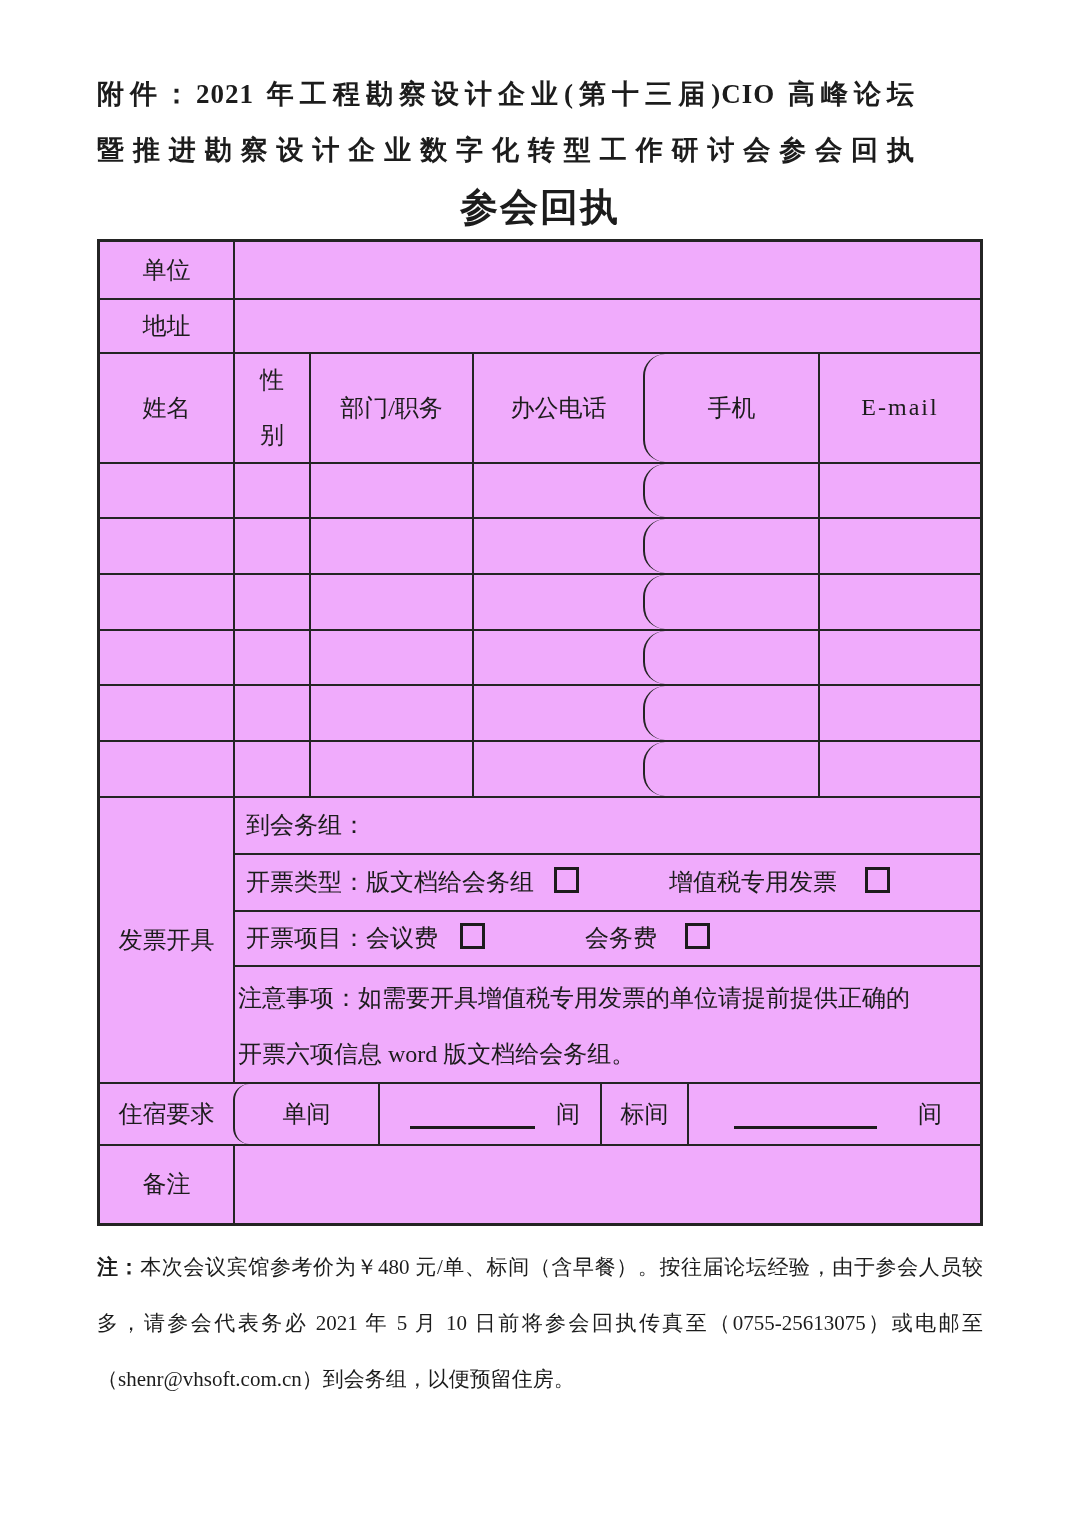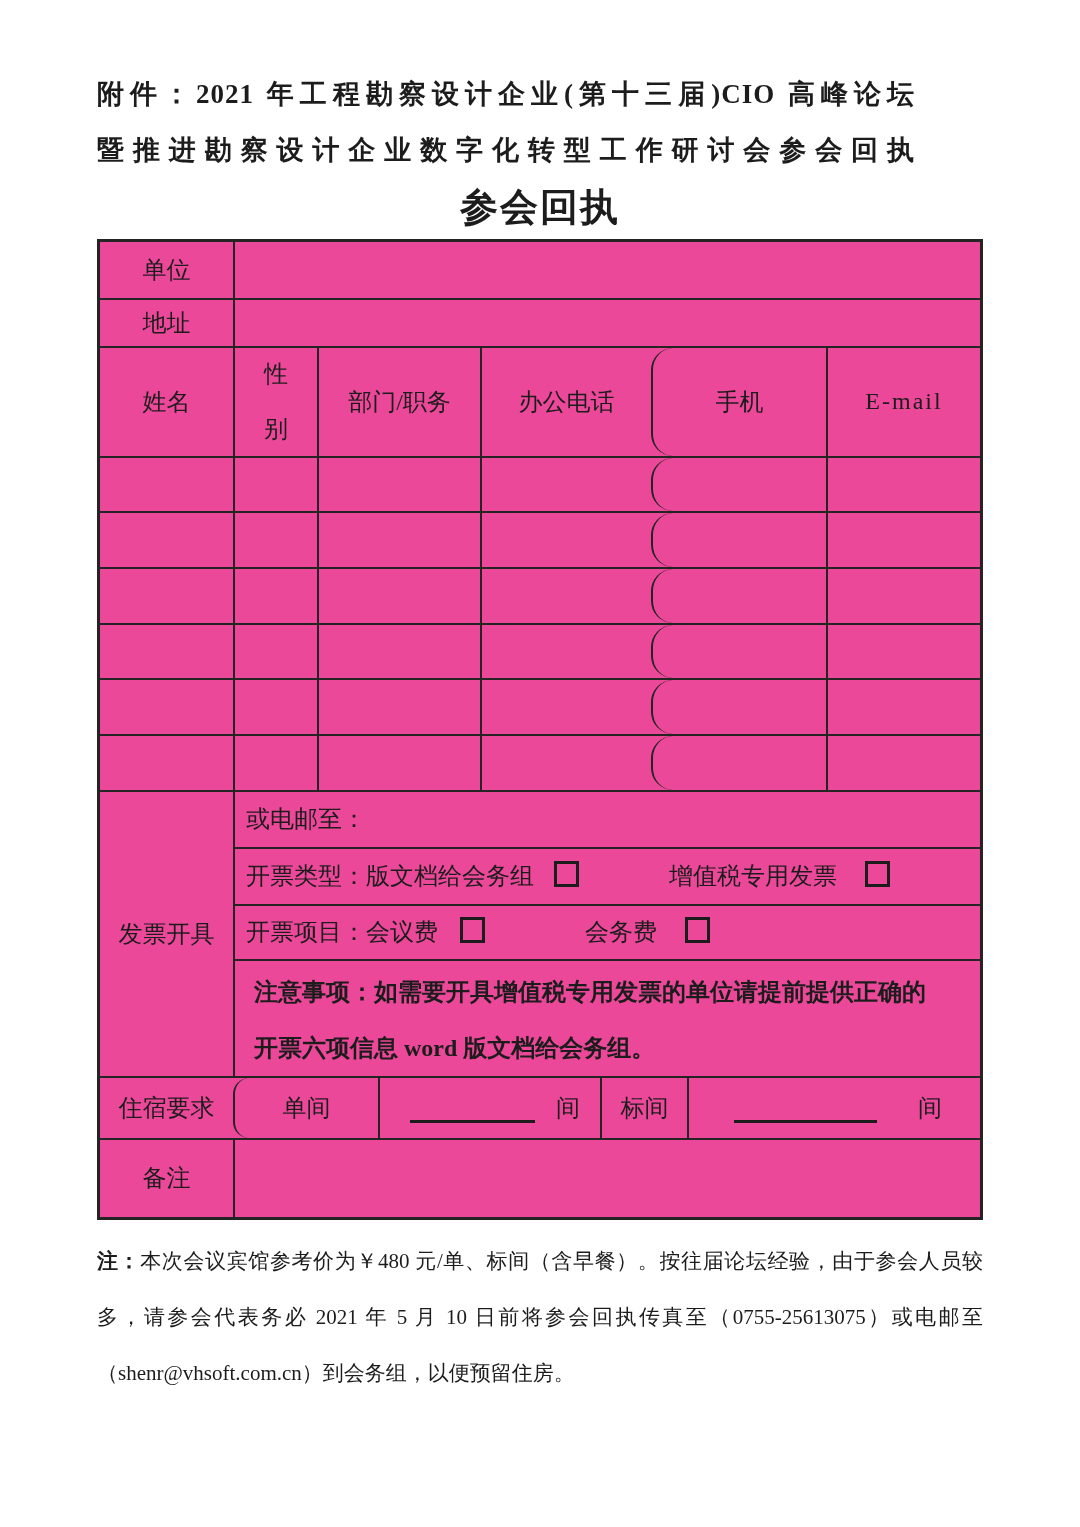--- a/index.html
+++ b/index.html
@@ -34,43 +34,43 @@
     letter-spacing: 2px;
     line-height: 1;
   }
 
   
   .form-table {
     width: 886px;
     margin-top: 13px;
     border: 3px solid #242424;
     box-sizing: border-box;
-    background: #ec4899;
+    background: #f0abfc;
   }
   .ft-row { display: flex; box-sizing: border-box; border-top: 2px solid #242424; }
   .ft-row:first-child { border-top: none; }
   .cell {
     box-sizing: border-box;
     border-left: 2px solid #242424;
     display: flex; align-items: center; justify-content: center;
     font-size: 24px;
     overflow: hidden;
   }
   .cell:first-child { border-left: none; }
 
   .c-label  { width: 133px; flex: none; }
-  .c-gender { width: 84px;  flex: none; }
+  .c-gender { width: 76px;  flex: none; }
   .c-dept   { width: 163px; flex: none; }
   .c-phone  { width: 171px; flex: none; }
   .c-mobile { width: 175px; flex: none; border-radius: 22px; }
   .c-email  { flex: 1; letter-spacing: 2px; }
   .c-fill   { flex: 1; }
 
   .r-unit   { height: 56px; }
-  .r-addr   { height: 48px; }
+  .r-addr   { height: 54px; }
   .r-header { height: 110px; }
   .r-person { height: 55.7px; }
   .r-invoice{ height: 286px; }
   .r-accom  { height: 62px; }
   .r-remark { height: 79px; }
 
   .gender-stack {
     width: 26px; text-align: center;
     word-break: break-all; line-height: 55px;
     display: inline-block;
@@ -82,21 +82,21 @@
     box-sizing: border-box;
     border-top: 2px solid #242424;
     display: flex; align-items: center;
     padding-left: 11px;
     font-size: 24px;
   }
   .inv-row:first-child { border-top: none; }
   .inv-name { height: 55px; }
   .inv-type { height: 57px; }
   .inv-item { height: 55px; }
-  .inv-notice { flex: 1; display: block; padding: 3px 14px 0 19px; line-height: 56px; font-weight: bold; }
+  .inv-notice { flex: 1; display: block; padding: 3px 14px 0 3px; line-height: 56px; }
 
   .checkbox {
     display: inline-block;
     width: 25px; height: 26px;
     border: 3px solid #1c1c1c;
     box-sizing: border-box;
     flex: none;
     transform: translateY(-2px);
   }
   .gap-after-text { margin-left: 20px; }
@@ -202,21 +202,21 @@
       <div class="cell c-dept"></div>
       <div class="cell c-phone"></div>
       <div class="cell c-mobile"></div>
       <div class="cell c-email"></div>
     </div>
 
     <div class="ft-row r-invoice">
       <div class="cell c-label">发票开具</div>
       <div class="inv-col">
         <div class="inv-row inv-name">
-          <span>或电邮至：</span>
+          <span>到会务组：</span>
           <span class="c-fill"></span>
         </div>
         <div class="inv-row inv-type">
           <span>开票类型：</span>
           <span>版文档给会务组</span>
           <span class="checkbox gap-after-text"></span>
           <span class="gap-group">增值税专用发票</span>
           <span class="checkbox gap-box2"></span>
         </div>
         <div class="inv-row inv-item">

